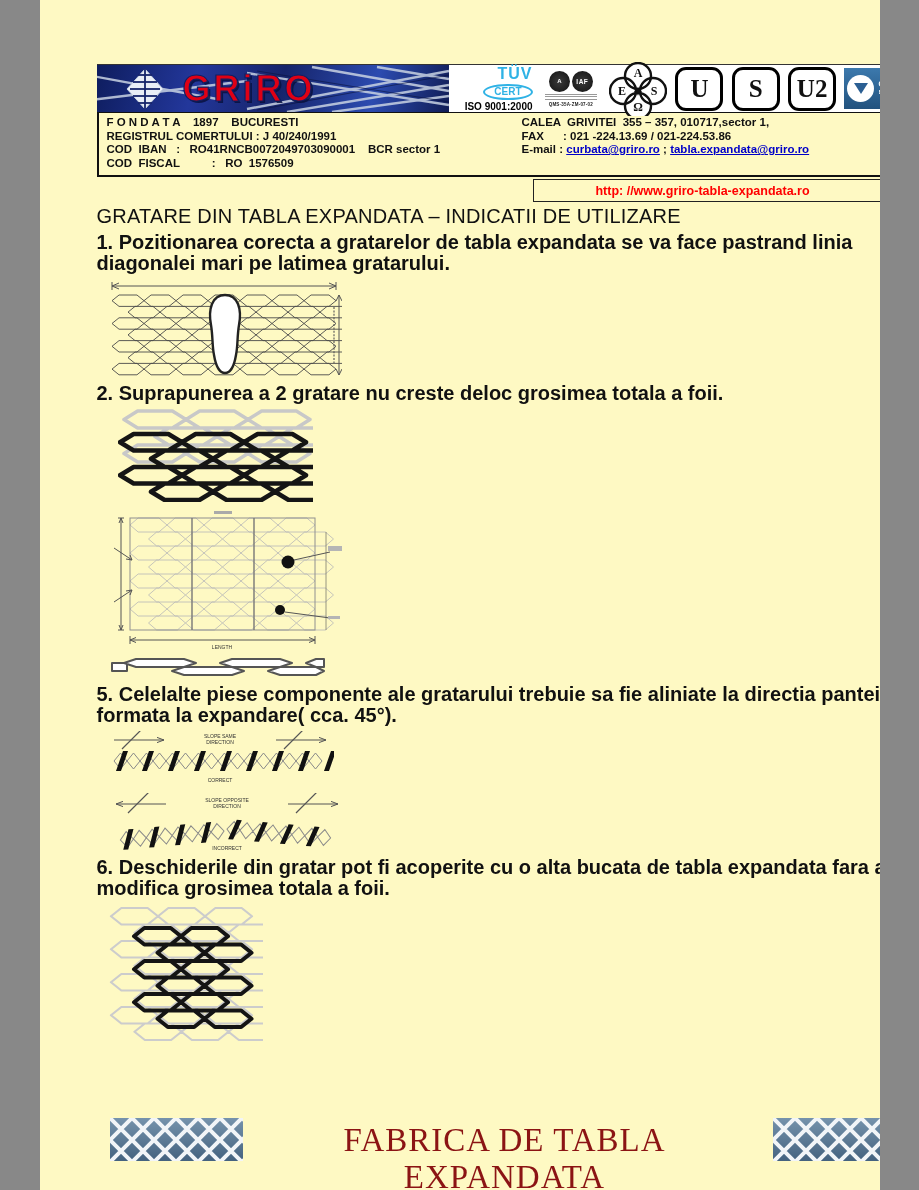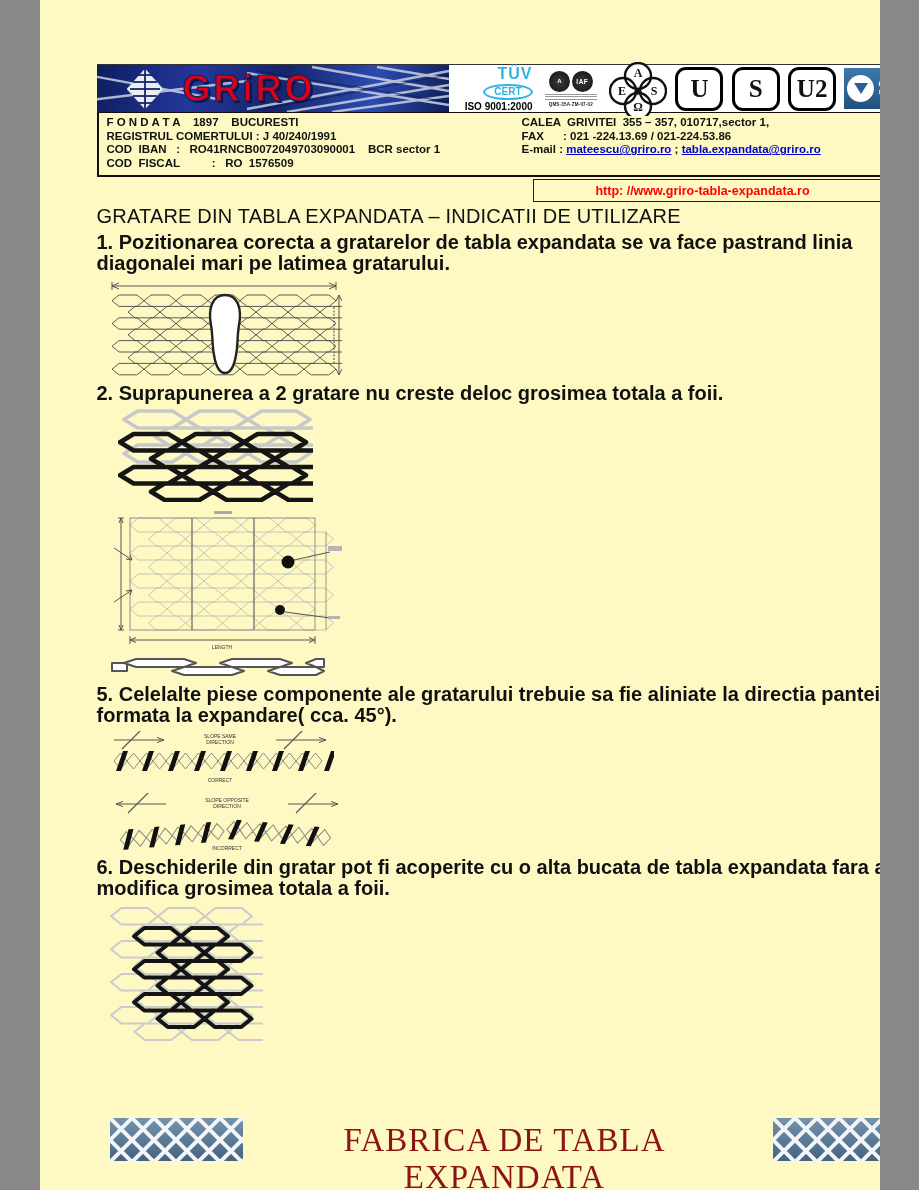--- a/index.html
+++ b/index.html
@@ -171,21 +171,21 @@
     <div class="infobox">
       <div class="col-l">
         <div class="info-line">F O N D A T A    1897    BUCURESTI</div>
         <div class="info-line">REGISTRUL COMERTULUI : J 40/240/1991</div>
         <div class="info-line">COD  IBAN   :   RO41RNCB0072049703090001    BCR sector 1</div>
         <div class="info-line">COD  FISCAL          :   RO  1576509</div>
       </div>
       <div class="col-r">
         <div class="info-line">CALEA  GRIVITEI  355 – 357, 010717,sector 1,</div>
         <div class="info-line">FAX      : 021 -224.13.69 / 021-224.53.86</div>
-        <div class="info-line email"><span>E-mail : </span><a href="#">mateescu@griro.ro</a><span> ; </span><a href="#">tabla.expandata@griro.ro</a></div>
+        <div class="info-line email"><span>E-mail : </span><a href="#">curbata@griro.ro</a><span> ; </span><a href="#">tabla.expandata@griro.ro</a></div>
       </div>
     </div>
     <div class="urlbox">
       <span>http: //www.griro-tabla-expandata.ro</span>
     </div>
 
     <div class="title">GRATARE DIN TABLA EXPANDATA – INDICATII DE UTILIZARE</div>
 
     <div class="item">1. Pozitionarea corecta a gratarelor de tabla expandata se va face pastrand linia diagonalei mari pe latimea gratarului.</div>
     <figure class="f1">

